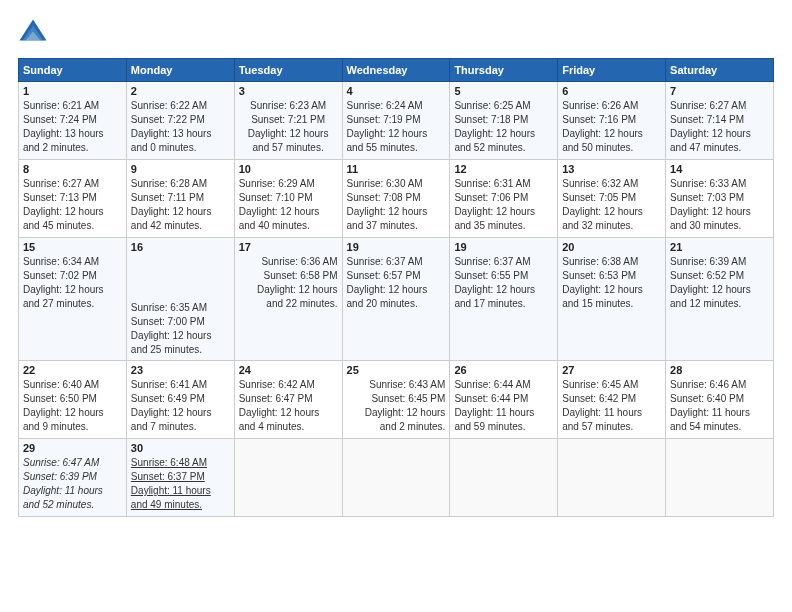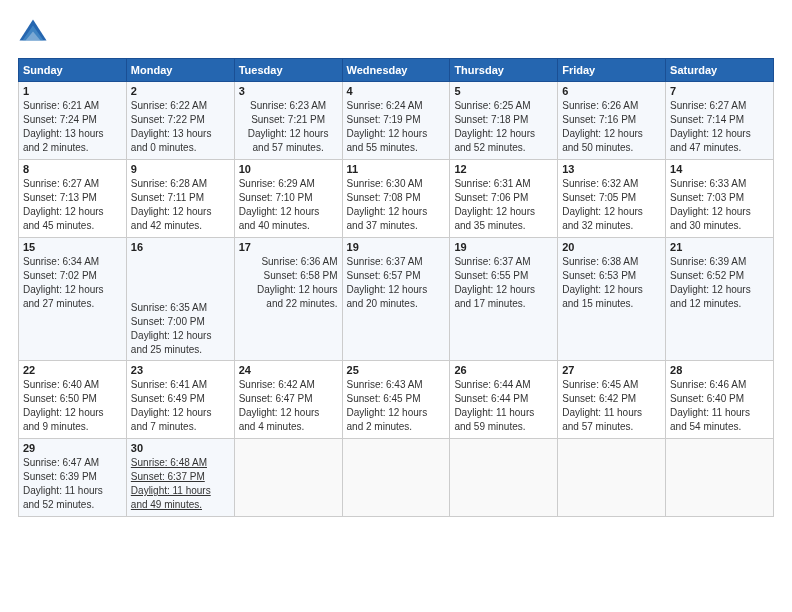--- a/index.html
+++ b/index.html
@@ -302,21 +302,21 @@
           </td>
           <td>
             <span class="day-num">24</span>
             <div class="day-info" style="white-space: pre-line;">Sunrise: 6:42 AM
 Sunset: 6:47 PM
 Daylight: 12 hours
 and 4 minutes.</div>
           </td>
           <td>
             <span class="day-num">25</span>
-            <div class="day-info" style="white-space: pre-line;">Sunrise: 6:43 AM
+            <div class="day-info" style="white-space: pre-line; text-align: right;">Sunrise: 6:43 AM
 Sunset: 6:45 PM
 Daylight: 12 hours
 and 2 minutes.</div>
           </td>
           <td>
             <span class="day-num">26</span>
             <div class="day-info" style="white-space: pre-line;">Sunrise: 6:44 AM
 Sunset: 6:44 PM
 Daylight: 11 hours
 and 59 minutes.</div>
@@ -332,21 +332,21 @@
             <span class="day-num">28</span>
             <div class="day-info" style="white-space: pre-line;">Sunrise: 6:46 AM
 Sunset: 6:40 PM
 Daylight: 11 hours
 and 54 minutes.</div>
           </td>
         </tr>
         <tr class="last-row">
           <td>
             <span class="day-num">29</span>
-            <div class="day-info" style="white-space: pre-line;">Sunrise: 6:47 AM
+            <div class="day-info" style="white-space: pre-line; font-style: italic;">Sunrise: 6:47 AM
 Sunset: 6:39 PM
 Daylight: 11 hours
 and 52 minutes.</div>
           </td>
           <td>
             <span class="day-num">30</span>
             <div class="day-info" style="white-space: pre-line; text-decoration: underline;">Sunrise: 6:48 AM
 Sunset: 6:37 PM
 Daylight: 11 hours
 and 49 minutes.</div>

